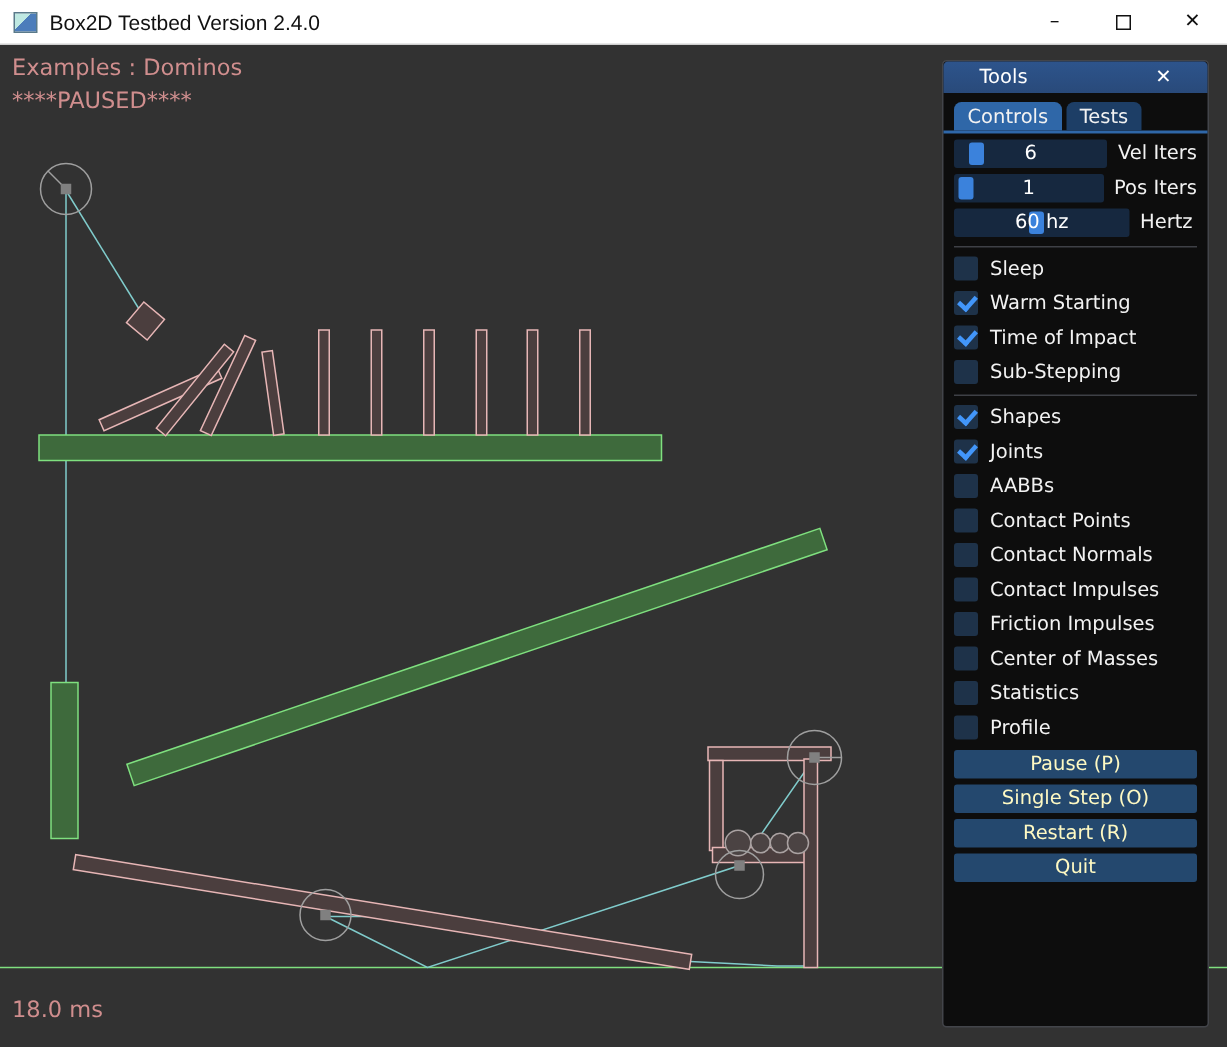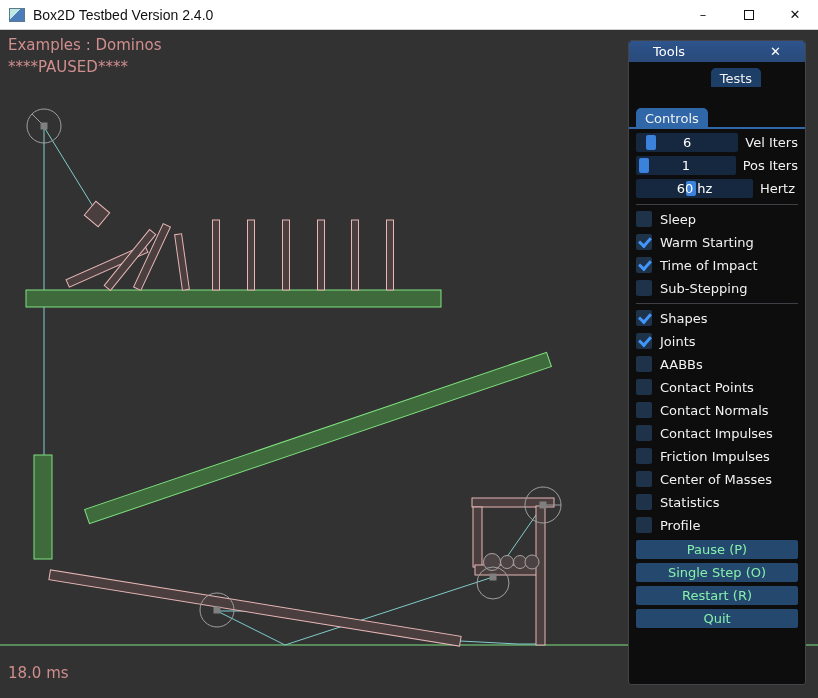--- a/index.html
+++ b/index.html
@@ -44,21 +44,21 @@
   .tools-panel{position:absolute;left:628px;top:40px;width:178px;height:645px;
     background:var(--panel-bg);border:1px solid var(--panel-border);border-radius:3px;
     z-index:20;color:var(--txt);font-size:13px;}
   .panel-titlebar{height:21px;background:linear-gradient(#2d548c,var(--title-bg));
     border-radius:3px 3px 0 0;display:flex;align-items:center;padding:0 24px;}
   .panel-title{font-size:13px;color:#fff;}
   .panel-close{margin-left:auto;color:#fff;font-size:13px;cursor:pointer;line-height:1;}
   .tabbar{display:flex;gap:3px;padding:6px 7px 0 7px;border-bottom:2px solid var(--tab-active);}
   .tab{height:19px;padding:1px 9px 0 9px;border-radius:5px 5px 0 0;display:flex;
     align-items:center;cursor:pointer;}
-  .tab[data-active="true"]{background:var(--tab-active);margin-top:40px;}
+  .tab[data-active="true"]{background:var(--tab-active);}
   .tab[data-active="false"]{background:var(--tab-inactive);}
   .panel-content{padding:4px 7px 0 7px;}
 
   .slider-row{display:flex;align-items:center;height:19px;margin-bottom:4px;}
   .slider{position:relative;width:117px;height:19px;background:var(--frame-bg);
     border-radius:2px;cursor:pointer;}
   .grab{position:absolute;top:2px;width:10px;height:15px;background:var(--grab);border-radius:2px;}
   .grab-vel{left:10px;}
   .grab-pos{left:3px;}
   .grab-hertz{left:50px;}
@@ -69,21 +69,21 @@
 
   .cb-row{display:flex;align-items:center;height:16px;margin-bottom:7px;cursor:pointer;}
   .cb{position:relative;width:16px;height:16px;background:#1e3249;border-radius:2px;flex:0 0 16px;}
   .cb[data-checked="true"]::after{content:"";position:absolute;left:3px;top:3px;width:9px;height:5px;
     border-left:3px solid var(--check);border-bottom:3px solid var(--check);
     transform:rotate(-48deg);}
   .cb-label{margin-left:8px;white-space:nowrap;}
 
   .btn-stack{margin-top:5px;}
   .panel-btn{display:block;width:100%;height:19px;margin-bottom:4px;background:var(--btn);
-    color:#86efac;border:0;border-radius:2px;font-size:13px;cursor:pointer;
+    color:#fef9c3;border:0;border-radius:2px;font-size:13px;cursor:pointer;
     font-family:"DejaVu Sans","Liberation Sans",sans-serif;}
 </style>
 </head>
 <body>
 
 <div class="window">
 
   <div class="titlebar">
     <span class="app-icon"></span>
     <span class="win-title">Box2D Testbed Version 2.4.0</span>

